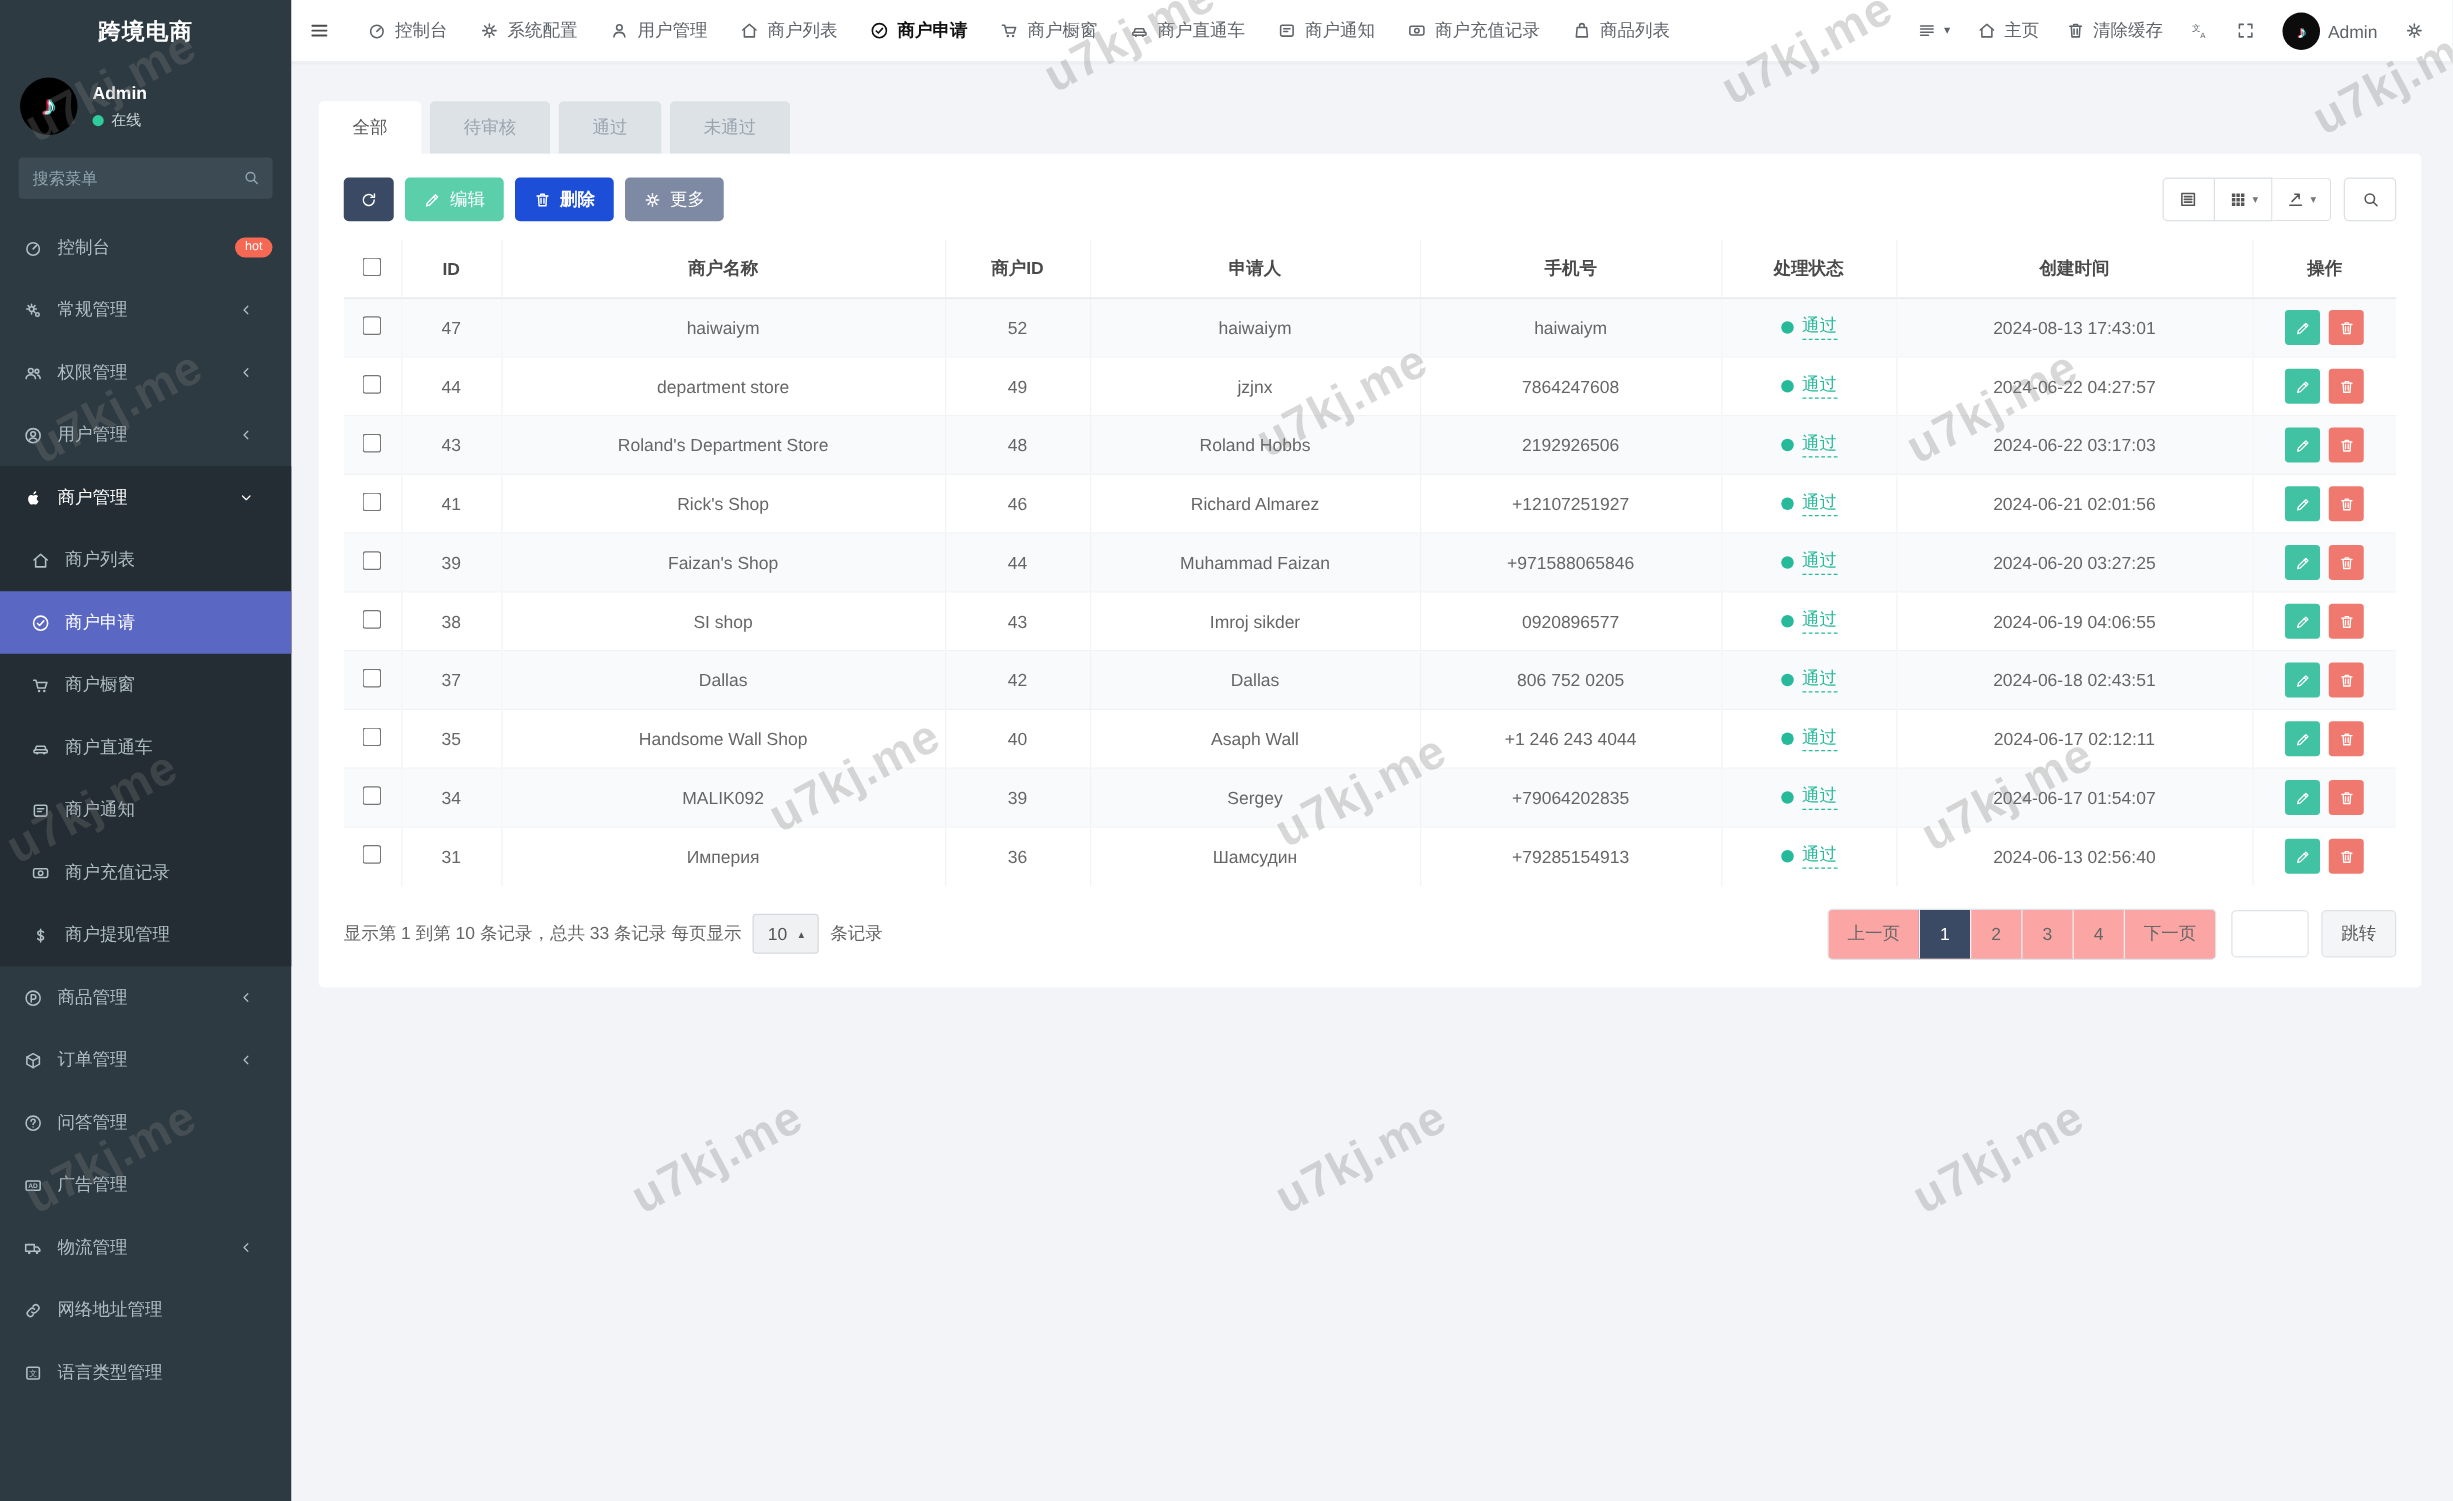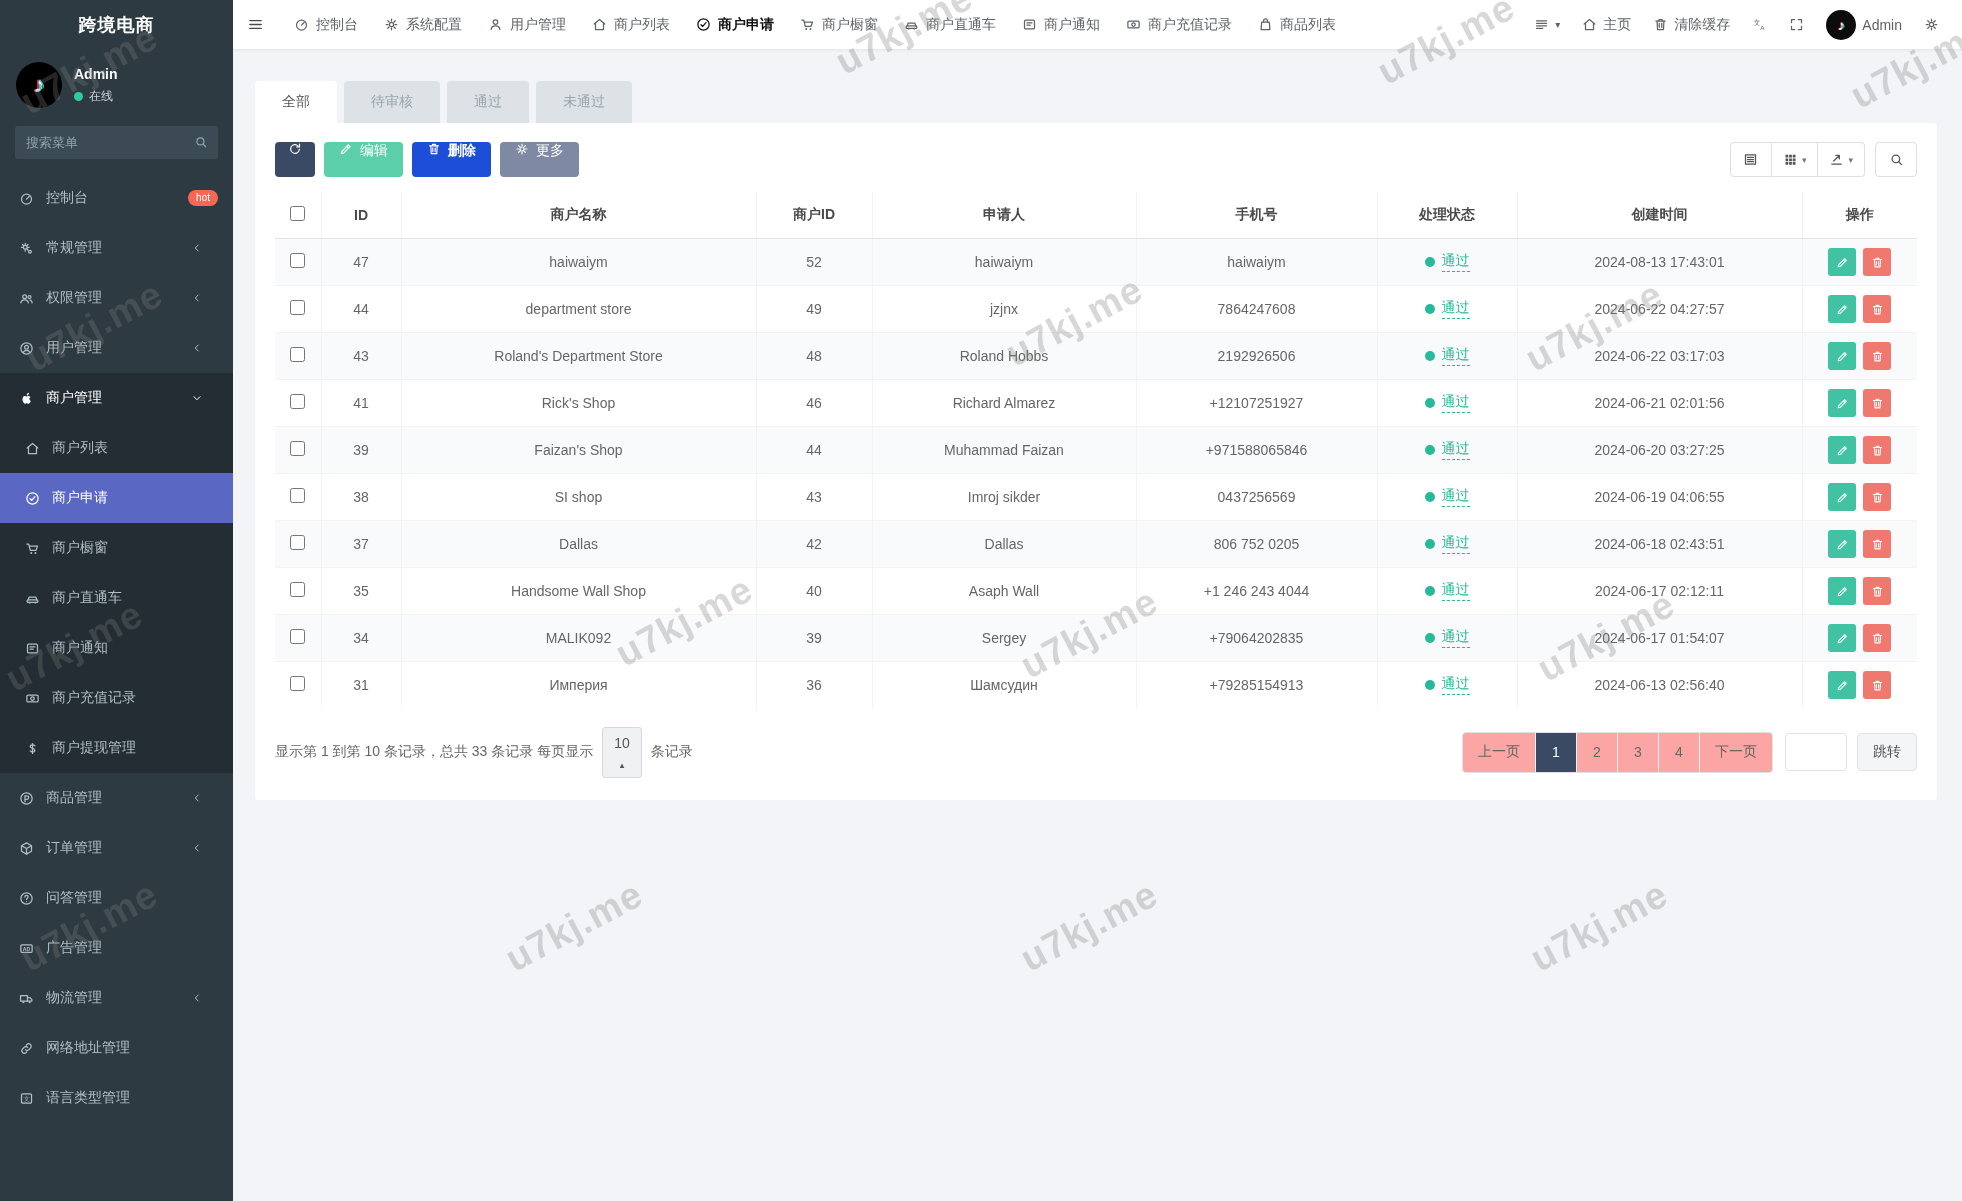--- a/index.html
+++ b/index.html
@@ -47,21 +47,21 @@
   .tiktok-avatar { width:30px; height:30px; border-radius:50%; background:#0c0c0c; color:#fff; display:flex; align-items:center; justify-content:center; font-size:14px; }
   .tiktok-avatar .note { text-shadow:1px 0 #25f4ee,-1px 0 #fe2c55; }
 
   
   .content { position:absolute; left:230px; top:50px; right:0; bottom:0; padding:31px 25px 0; }
   .tabs { display:flex; gap:7px; }
   .tab { padding:12px 27px; background:#dde2e7; color:#9aa5ad; font-size:14px; border-radius:4px 4px 0 0; cursor:pointer; }
   .tab.active { background:#fff; color:#555; }
   .panel { background:#fff; border-radius:0 4px 4px 4px; padding:19px 20px 22px; position:relative; min-height:645px; }
   .btn-row { display:flex; gap:9px; }
-  .btn { height:35px; border:none; border-radius:4px; color:#fff; display:inline-flex; gap:7px; padding:0 15px; font-size:14px; cursor:pointer; font-family:inherit; }
+  .btn { height:35px; border:none; border-radius:4px; color:#fff; display:inline-flex; align-items:center; gap:7px; padding:0 15px; font-size:14px; cursor:pointer; font-family:inherit; }
   .btn .icon { font-size:14px; }
   .btn-refresh { background:#3b4a64; width:40px; justify-content:center; padding:0; font-size:15px; }
   .btn-edit { background:#5bceaa; }
   .btn-del { background:#1d4ed8;font-weight:bold; }
   .btn-more { background:#7e89a4; }
   .view-group { position:absolute; right:20px; top:19px; display:flex; }
   .vg-join { display:flex; }
   .vbtn { height:35px; min-width:42px; background:#fff; border:1px solid #dcdfe3; color:#555; display:flex; align-items:center; justify-content:center; gap:4px; padding:0 11px; cursor:pointer; font-size:15px; }
   .vg-join .vbtn + .vbtn { border-left:none; }
   .vg-join .vbtn:first-child { border-radius:4px 0 0 4px; }
@@ -78,21 +78,21 @@
   input[type=checkbox] { width:15px; height:15px; cursor:pointer; }
   .status { color:#26b99a; display:inline-flex; align-items:center; gap:7px; }
   .status .sdot { width:10px; height:10px; border-radius:50%; background:#26b99a; display:inline-block; }
   .status .stxt { border-bottom:1px dashed #26b99a; cursor:pointer; padding-bottom:1px; }
   .act-btn { width:28px; height:28px; border:none; border-radius:3px; color:#fff; display:inline-flex; align-items:center; justify-content:center; cursor:pointer; font-size:13px; vertical-align:middle; }
   .act-edit { background:#41c2a2; margin-right:7px; }
   .act-del { background:#f0796f; }
 
   
   .table-footer { display:flex; align-items:center; margin-top:18px; color:#666; font-size:14px; }
-  .page-size { border:1px solid #d5d9dd; background:#f0f1f3; border-radius:3px; padding:7px 11px; margin:0 9px; display:inline-flex; align-items:center; gap:9px; cursor:pointer; color:#555;flex-direction:column; }
+  .page-size { border:1px solid #d5d9dd; background:#f0f1f3; border-radius:3px; padding:7px 11px; margin:0 9px; display:inline-flex; align-items:center; gap:9px; cursor:pointer; color:#555; }
   .page-size .caret-up { font-size:9px; color:#555; }
   .pager { margin-left:auto; display:flex; border:1px solid #dfe3e8; border-radius:4px; overflow:hidden; background:#fca5a5; }
   .pg { min-width:41px; padding:0 15px; height:39px; display:flex; align-items:center; justify-content:center; color:#666; cursor:pointer; border-left:1px solid #eef0f2; }
   .pg:first-child { border-left:none; }
   .pg.active { background:#3b4a64; color:#fff; }
   .jump-input { width:62px; height:38px; border:1px solid #dfe3e8; border-radius:4px; margin-left:12px; outline:none; padding:0 8px; font-family:inherit; }
   .jump-btn { height:38px; padding:0 15px; border:1px solid #dfe3e8; background:#f4f5f6; border-radius:4px; margin-left:10px; color:#555; cursor:pointer; font-size:14px; font-family:inherit; }
 
   
   .wm { position:absolute; color:rgba(125,125,125,0.30); font-size:38px; font-weight:bold; transform:rotate(-28deg); pointer-events:none; z-index:60; letter-spacing:1px; }
@@ -771,21 +771,21 @@
                   </svg>
                 </span>
               </button></td>
           </tr>
           <tr>
             <td><input type="checkbox" style=""></td>
             <td>38</td>
             <td>SI shop</td>
             <td>43</td>
             <td>Imroj sikder</td>
-            <td>0437256569</td>
+            <td>0920896577</td>
             <td><span class="status">
                 <span class="sdot"></span>
                 <span class="stxt">通过</span>
               </span></td>
             <td>2024-06-19 04:06:55</td>
             <td><button class="act-btn act-edit">
                 <span class="icon">
                   <svg viewBox="0 0 24 24" fill="none" stroke="currentColor" stroke-width="2" stroke-linecap="round" stroke-linejoin="round">
                     <path d="M4 20l1-4L16 5l3 3L8 19l-4 1z"></path>
                     <path d="M13.6 7.4l3 3"></path>

